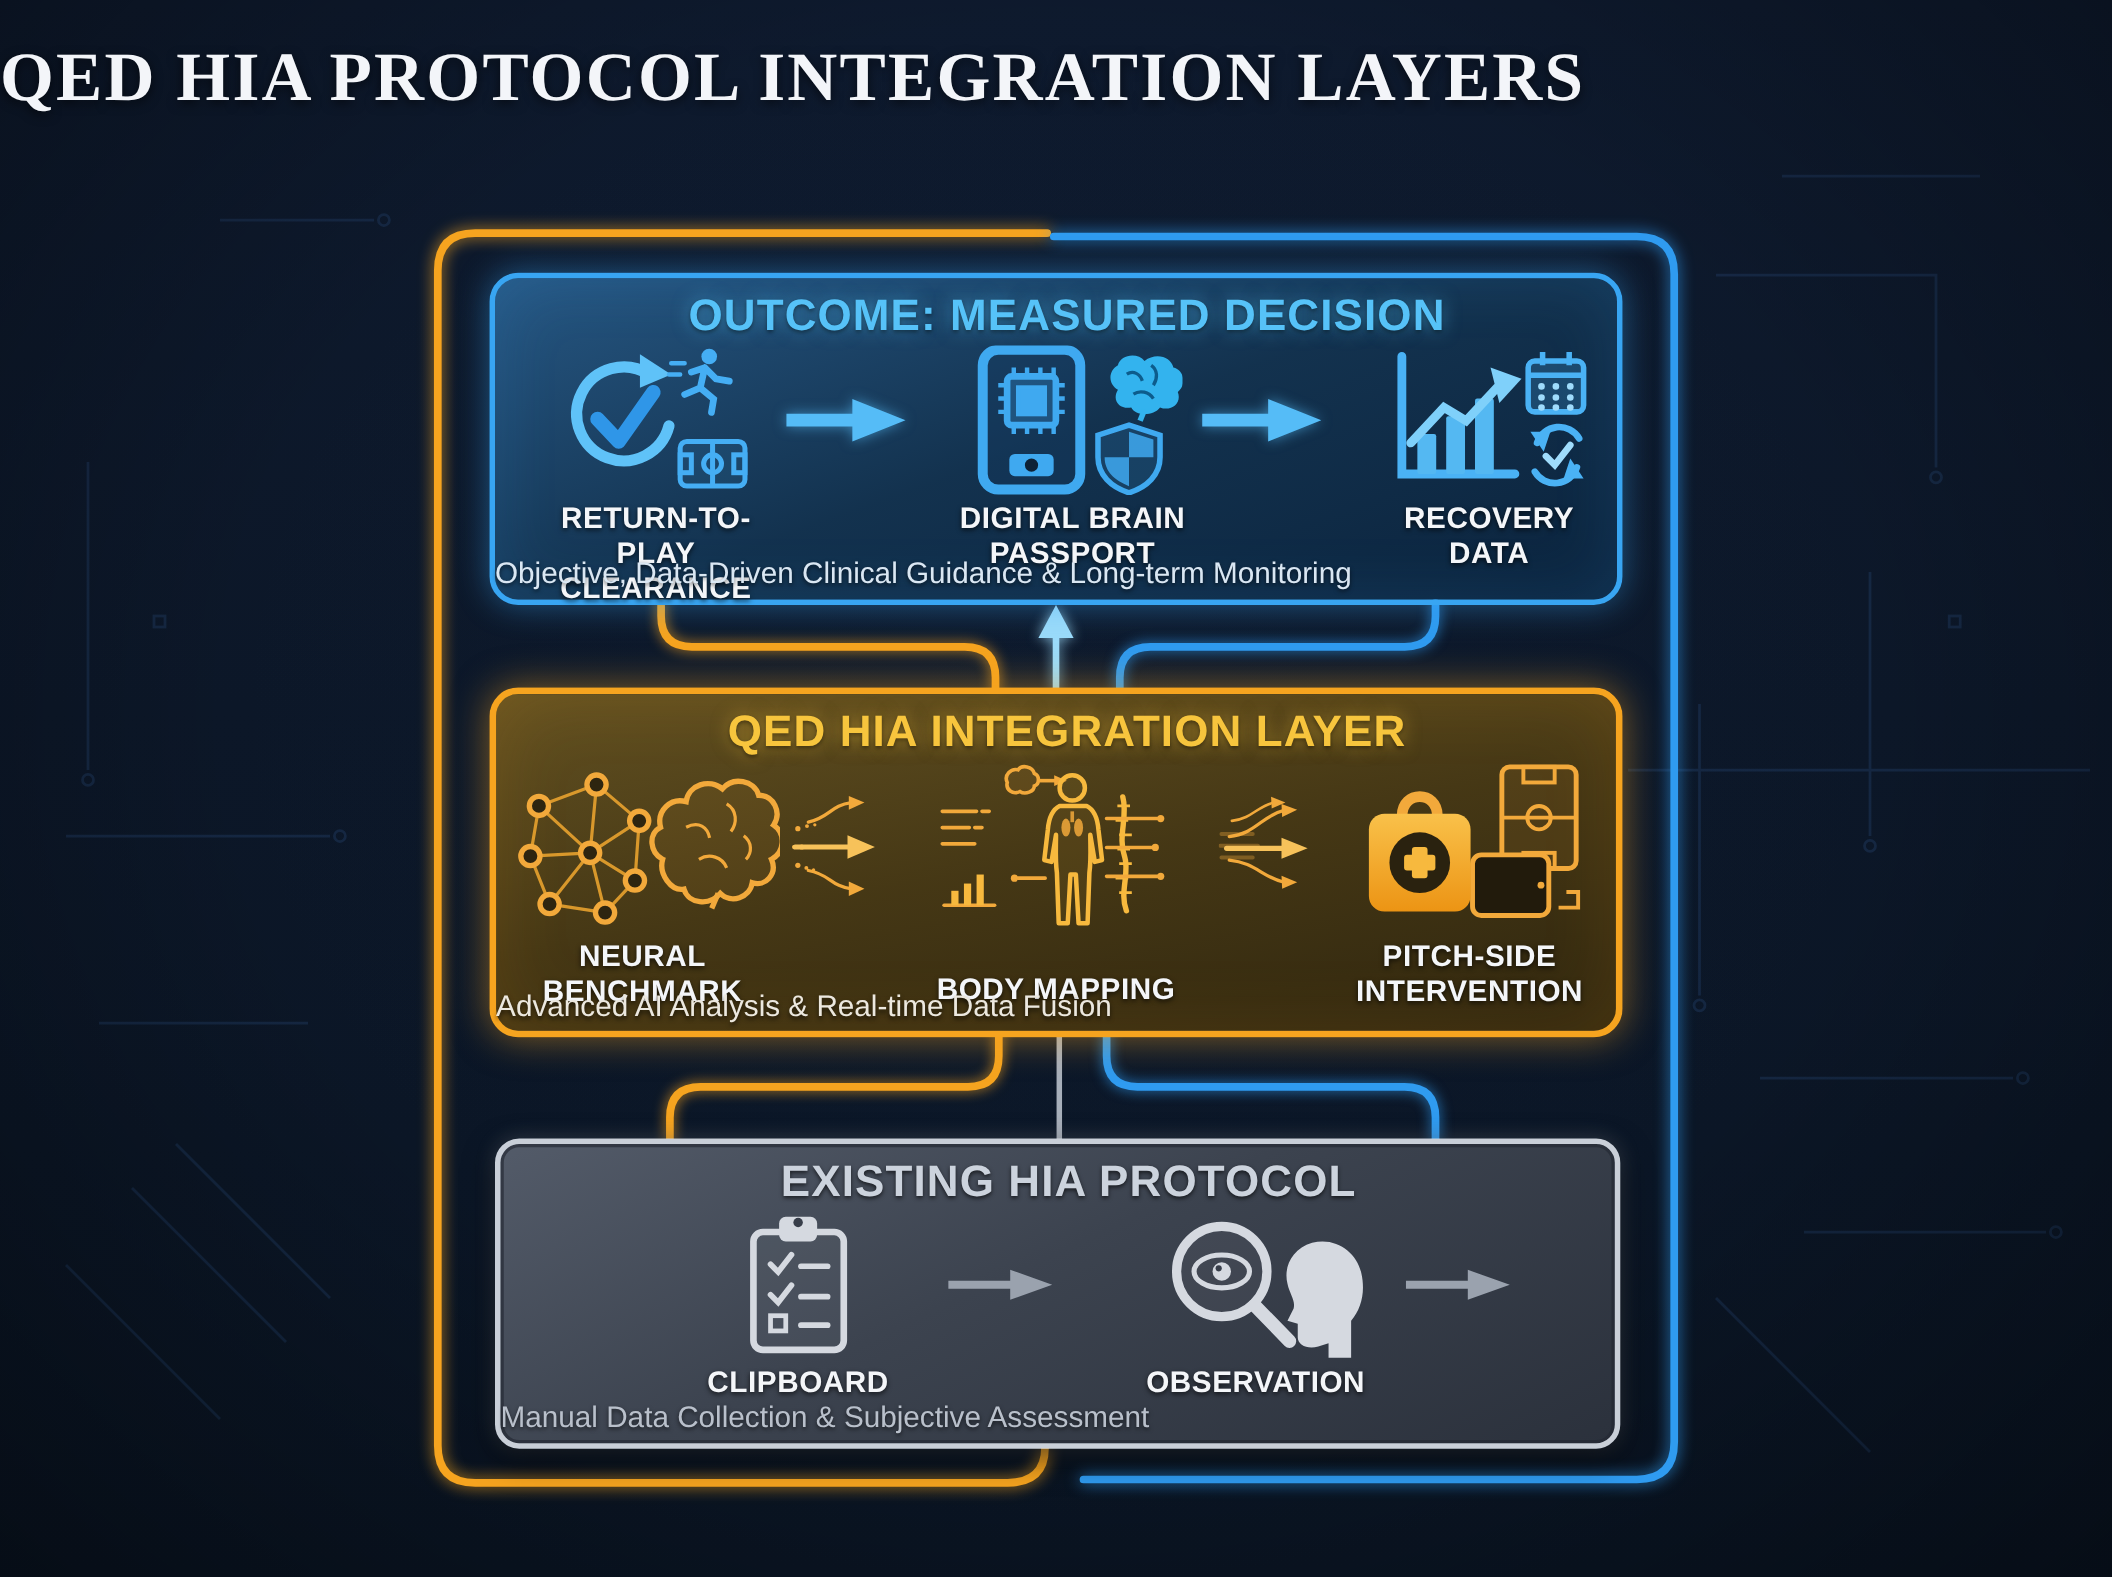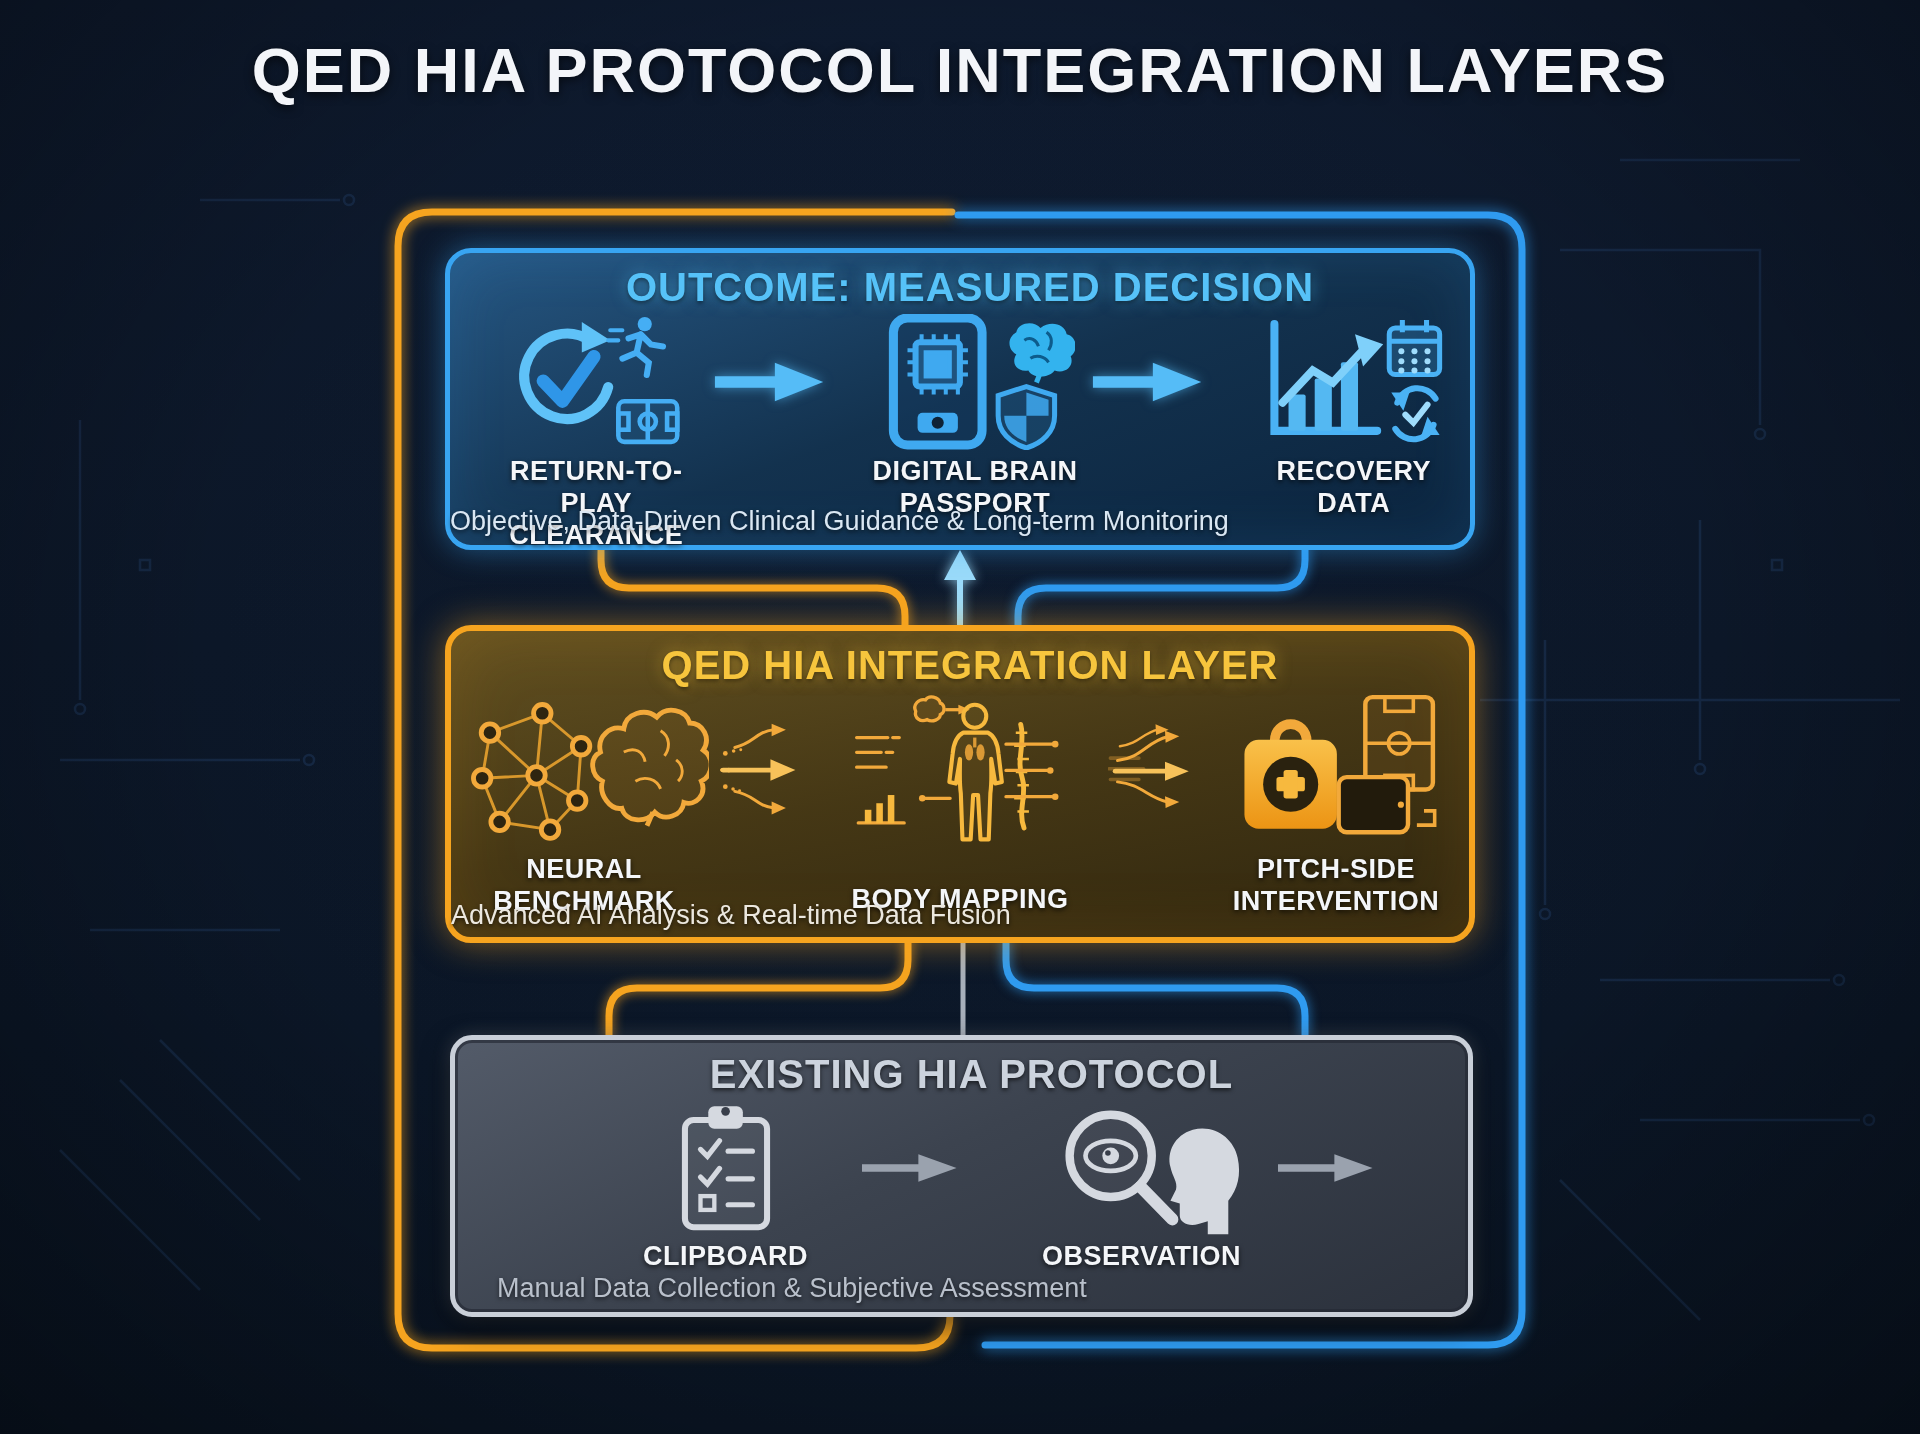--- a/index.html
+++ b/index.html
@@ -4,21 +4,21 @@
 <style>
   html,body{margin:0;padding:0;background:#0a1322;}
   #canvas{position:relative;width:1920px;height:1434px;overflow:hidden;
     background:linear-gradient(180deg,#0e1a2e 0%,#0c1728 45%,#0a1524 100%);
     font-family:"Liberation Sans", sans-serif;}
   #canvas::after{content:"";position:absolute;inset:0;pointer-events:none;
     background:radial-gradient(ellipse at 50% 45%, rgba(30,60,100,0.10) 0%, rgba(0,0,0,0) 55%, rgba(0,0,0,0.38) 100%);}
   svg.abs{position:absolute;left:0;top:0;}
   #circuits{z-index:0;}
   #connectors{z-index:1;}
-  header{position:absolute;top:34px;left:0;width:100%;text-align:center;z-index:2;}
+  header{position:absolute;top:34px;left:0;width:100%;z-index:2;font-family:Liberation Serif, serif;}
   h1{margin:0;font-size:63px;font-weight:800;letter-spacing:2px;color:#f3f5f9;
      text-shadow:0 3px 10px rgba(0,0,0,.6);}
   .subtitle{margin:10px 0 0;font-size:34px;font-weight:400;color:#bdc9db;
      text-shadow:0 2px 6px rgba(0,0,0,.5);}
   .layer{position:absolute;z-index:2;border-radius:26px;box-sizing:border-box;}
   .layer h2{margin:12px 0 0;text-align:center;font-size:40px;font-weight:800;letter-spacing:1px;padding-left:20px;}
   .blue-layer{left:445px;top:248px;width:1030px;height:302px;border:5px solid #38a5f2;
      background:linear-gradient(160deg,rgba(40,92,138,.92) 0%,rgba(19,51,80,.95) 50%,rgba(11,36,62,.97) 100%);
      box-shadow:0 0 30px rgba(56,165,242,.45), inset 0 0 60px rgba(56,165,242,.14);}
   .blue-layer h2{color:#56c2f8;text-shadow:0 0 16px rgba(86,194,248,.55),0 2px 4px rgba(0,0,0,.6);}
@@ -42,21 +42,21 @@
   .c-arrow{display:flex;align-items:center;justify-content:center;}
   .blue-layer .c-arrow{height:140px;} .gold-layer .c-arrow{height:160px;} .gray-layer .c-arrow{height:138px;}
   .item-label{margin-top:4px;font-size:27px;font-weight:700;letter-spacing:.5px;line-height:1.18;
      text-align:center;color:#f4f6f9;text-shadow:0 2px 5px rgba(0,0,0,.7);}
   .gold-layer .item-label{min-height:62px;display:flex;align-items:flex-end;justify-content:center;}
   .narrow{max-width:185px;}
   .caption{position:absolute;left:0;right:0;text-align:left;font-size:27px;font-weight:400;
      text-shadow:0 2px 4px rgba(0,0,0,.6);}
   .blue-layer .caption{bottom:8px;color:#dae7f3;}
   .gold-layer .caption{bottom:6px;color:#ece8df;}
-  .gray-layer .caption{bottom:8px;color:#b9c0cb;margin-left:42px;}
+  .gray-layer .caption{bottom:8px;color:#b9c0cb;}
   .icon-wrap svg, .c-arrow svg{display:block;}
 </style>
 </head>
 <body>
 
 <div id="canvas">
 
   <svg id="circuits" class="abs" width="1920" height="1434" viewBox="0 0 1920 1434">
     <g fill="none" stroke="#2a4d7e" stroke-width="2.5" opacity="0.30">
       <path d="M1545 640 V905"></path>

